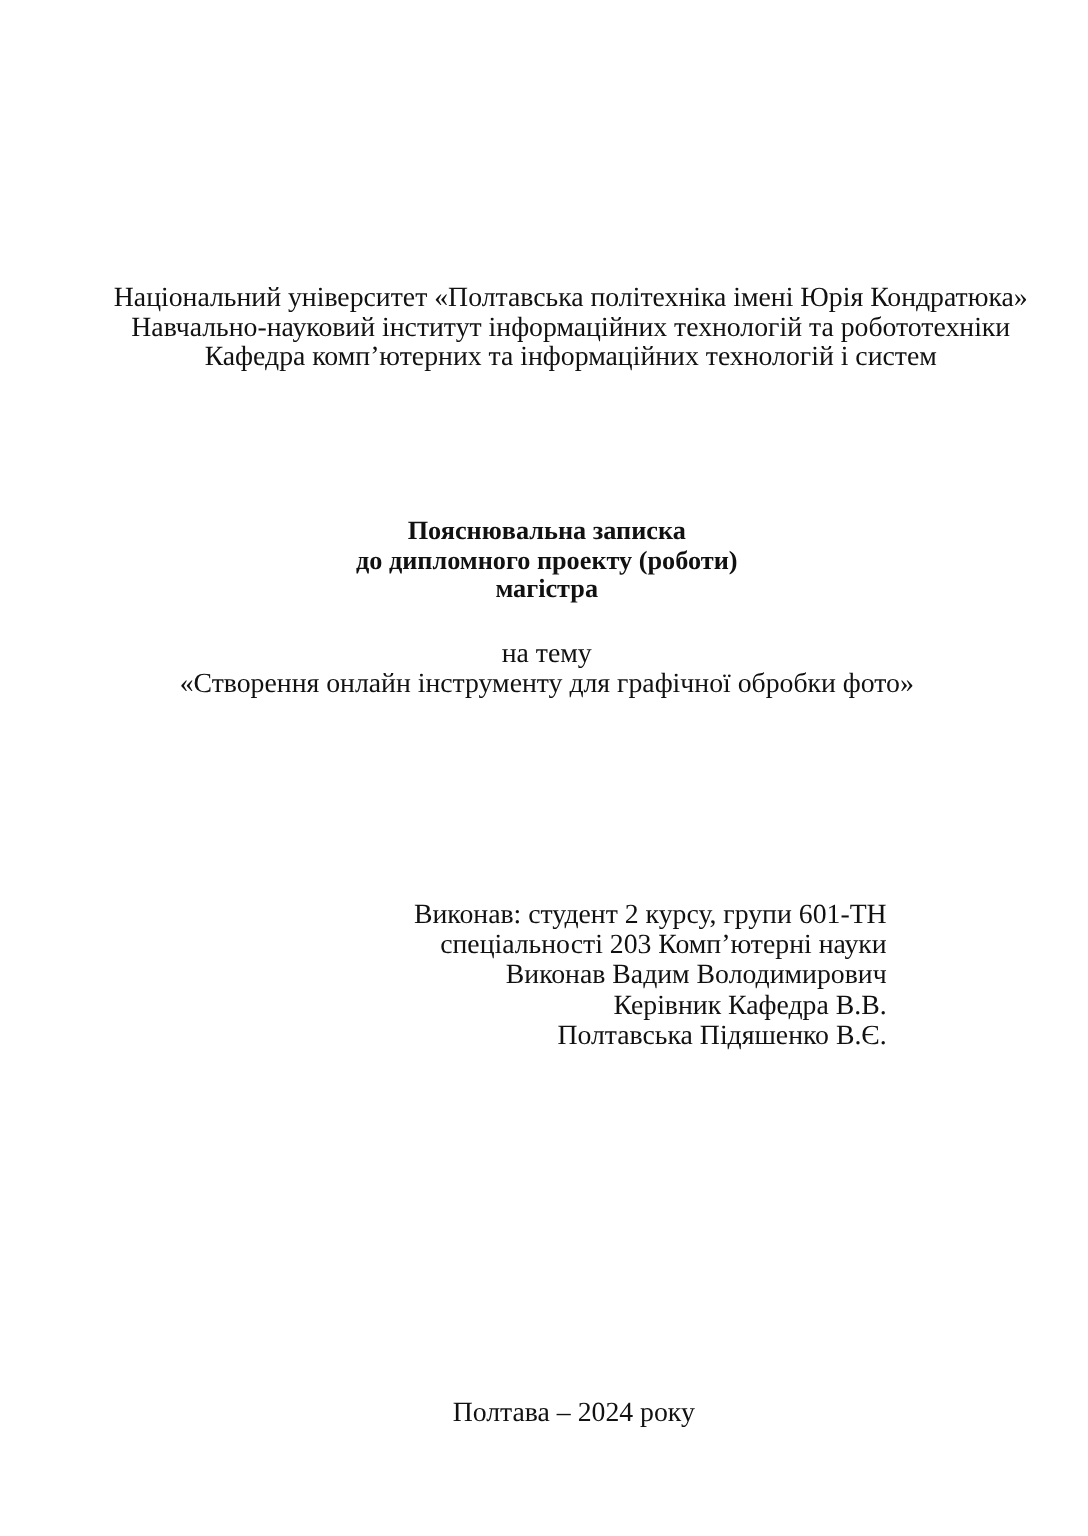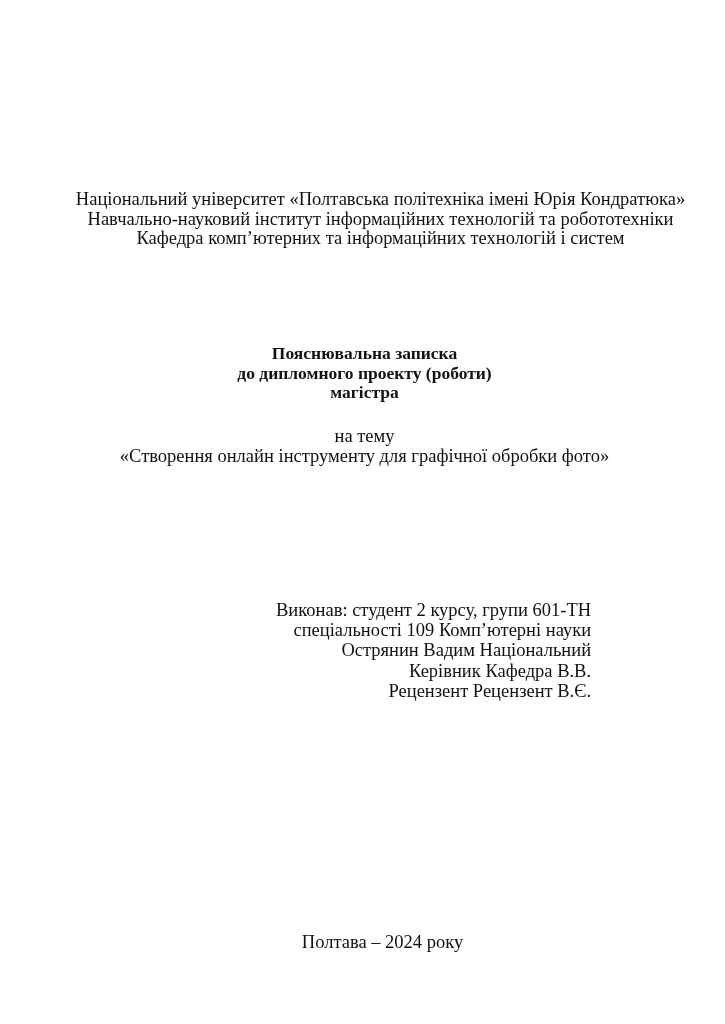--- a/index.html
+++ b/index.html
@@ -80,23 +80,23 @@
     <span class="line">магістра</span>
   </div>
 
   <div class="center-block topic-block">
     <span class="line">на тему</span>
     <span class="line">«Створення онлайн інструменту для графічної обробки фото»</span>
   </div>
 
   <div class="author-block">
     <span class="line">Виконав: студент 2 курсу, групи 601-ТН</span>
-    <span class="line">спеціальності 109 Комп’ютерні науки</span>
-    <span class="line">Острянин Вадим Національний</span>
+    <span class="line">спеціальності 203 Комп’ютерні науки</span>
+    <span class="line">Виконав Вадим Володимирович</span>
     <span class="line">Керівник Кафедра В.В.</span>
-    <span class="line">Рецензент Рецензент В.Є.</span>
+    <span class="line">Полтавська Підяшенко В.Є.</span>
   </div>
 
   <div class="center-block footer-block">
     <span class="line">Полтава – 2024 року</span>
   </div>
 
 </div>
 
 </body></html>

